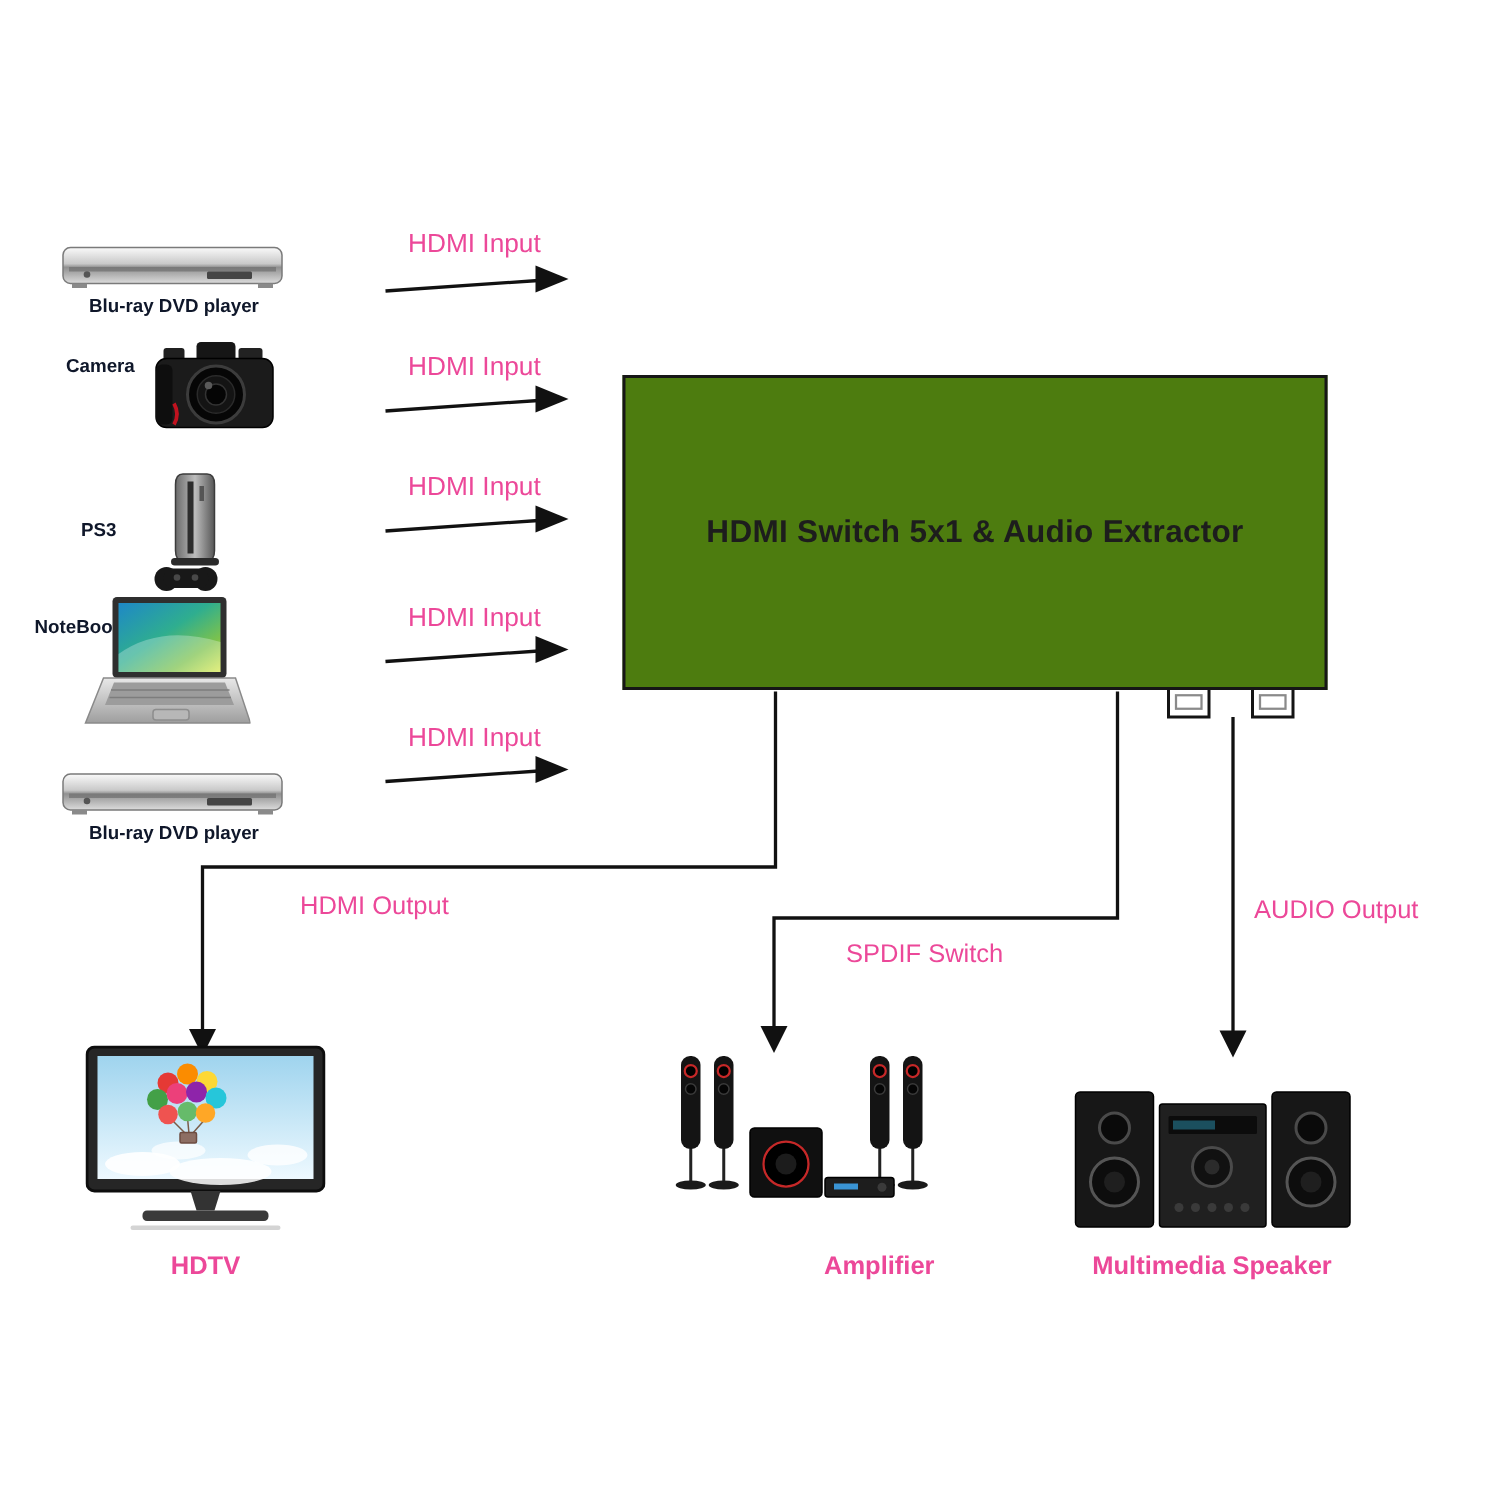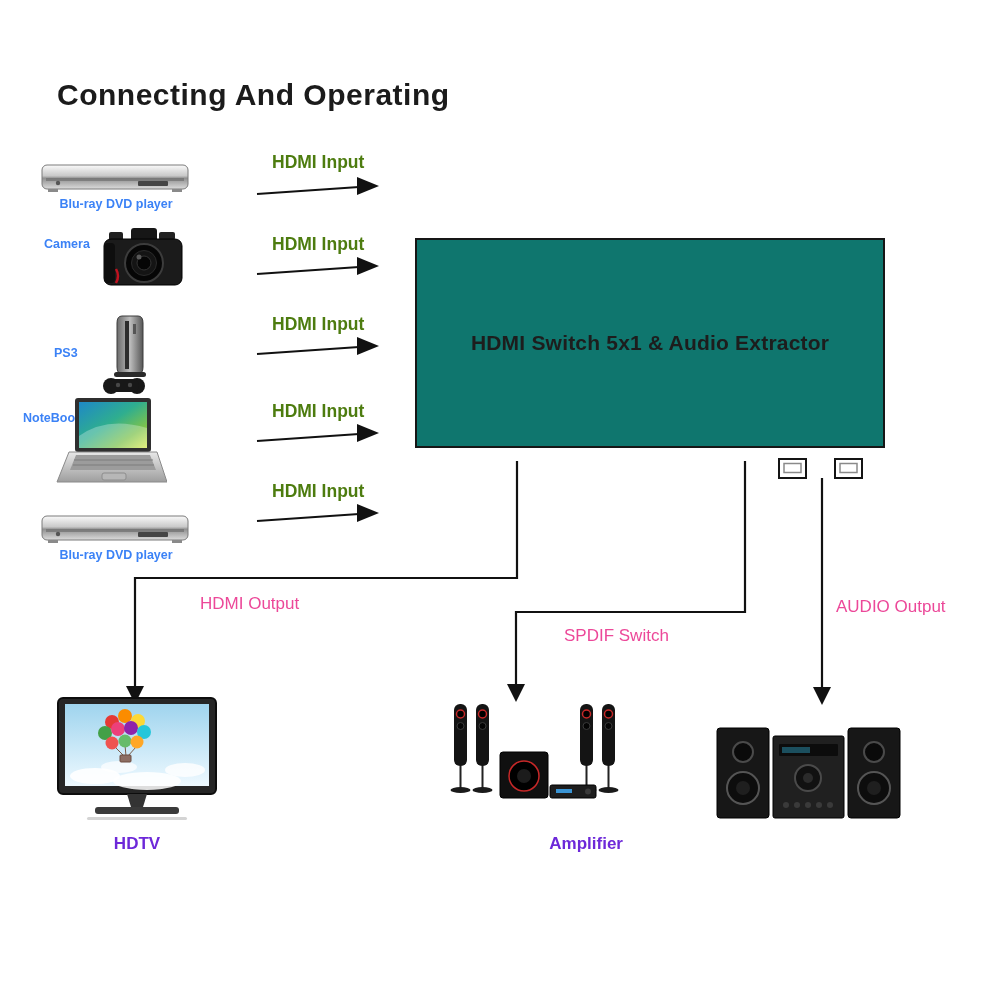--- a/index.html
+++ b/index.html
@@ -1,28 +1,28 @@
 <!DOCTYPE html>
 <html><head>
 <meta charset="utf-8">
 <style>
   * { margin:0; padding:0; box-sizing:border-box; }
   html,body { background:#ffffff; }
   body { font-family:"Liberation Sans", sans-serif; color:#1c1c1c; }
   .canvas { position:relative; width:1000px; height:1000px; background:#ffffff; overflow:hidden; }
   .abs { position:absolute; }
   .title { left:57px; top:78px; font-size:30px; font-weight:700; letter-spacing:0.5px; color:#1b1b1b; }
-  .arrow-label { font-size:17.5px; font-weight:700; color:#4d7c0f; white-space:nowrap; }
-  .device-label-sm { font-size:12.5px; font-weight:700; color:#3b82f6; white-space:nowrap; }
+  .arrow-label { font-size:17.5px; font-weight:400; color:#ec4899; white-space:nowrap; }
+  .device-label-sm { font-size:12.5px; font-weight:700; color:#0f172a; white-space:nowrap; }
   .device-label-center { text-align:center; }
-  .switch-box { left:415px; top:238px; width:470px; height:210px; border:2px solid #161616; background:#0f766e;
+  .switch-box { left:415px; top:250px; width:470px; height:210px; border:2px solid #161616; background:#4d7c0f;
                 display:flex; align-items:center; justify-content:center; }
   .switch-box-label { font-size:21px; font-weight:600; letter-spacing:0.2px; color:#1d1d1d; white-space:nowrap; }
   .out-label { font-size:17px; font-weight:500; color:#ec4899; white-space:nowrap; }
-  .bottom-label { font-size:17px; font-weight:600; color:#6d28d9; text-align:center; }
+  .bottom-label { font-size:17px; font-weight:600; color:#ec4899; text-align:center; }
   .lines { left:0; top:0; pointer-events:none; }
   .ln { stroke:#111111; stroke-width:2.2; fill:none; }
   svg { display:block; }
 </style>
 </head>
 <body>
 
 <div class="canvas">
 
   <svg width="0" height="0" style="position:absolute">
@@ -93,21 +93,20 @@
     <g>
       <rect x="779" y="459" width="27" height="19" fill="#ffffff" stroke="#141414" stroke-width="2"></rect>
       <rect x="784" y="463.5" width="17" height="9" fill="none" stroke="#8a8a8a" stroke-width="1.5"></rect>
     </g>
     <g>
       <rect x="835" y="459" width="27" height="19" fill="#ffffff" stroke="#141414" stroke-width="2"></rect>
       <rect x="840" y="463.5" width="17" height="9" fill="none" stroke="#8a8a8a" stroke-width="1.5"></rect>
     </g>
   </svg>
 
-  <h1 class="abs title">Connecting And Operating</h1>
 
   <div class="abs switch-box">
     <span class="switch-box-label">HDMI Switch 5x1 &amp; Audio Extractor</span>
   </div>
 
   <div class="abs arrow-label" style="left:272px;top:152px;">HDMI Input</div>
   <div class="abs arrow-label" style="left:272px;top:234px;">HDMI Input</div>
   <div class="abs arrow-label" style="left:272px;top:314px;">HDMI Input</div>
   <div class="abs arrow-label" style="left:272px;top:401px;">HDMI Input</div>
   <div class="abs arrow-label" style="left:272px;top:481px;">HDMI Input</div>
@@ -263,14 +262,15 @@
         <circle cx="103" cy="85" r="3" fill="#3a3a3a"></circle>
       <circle cx="114" cy="85" r="3" fill="#3a3a3a"></circle>
     </g>
     <g>
       <rect x="132" y="8" width="52" height="90" rx="3" fill="#171717" stroke="#000"></rect>
       <circle cx="158" cy="32" r="10" fill="#0a0a0a" stroke="#4a4a4a" stroke-width="2"></circle>
       <circle cx="158" cy="68" r="16" fill="#0d0d0d" stroke="#555" stroke-width="2"></circle>
       <circle cx="158" cy="68" r="7" fill="#1f1f1f"></circle>
     </g>
   </svg>
+  <div class="abs bottom-label" style="left:698px;top:834px;width:220px;">Multimedia Speaker</div>
 
 </div>
 
 </body></html>

